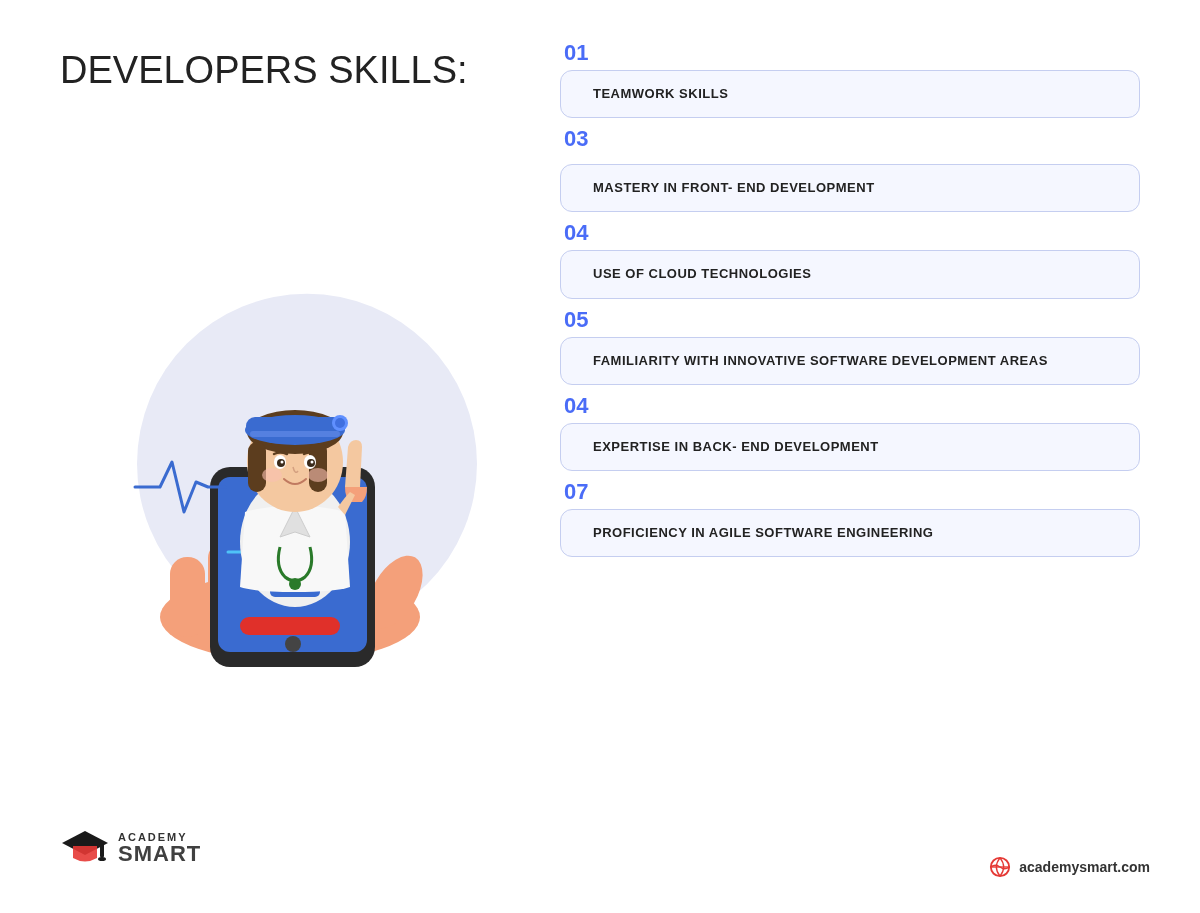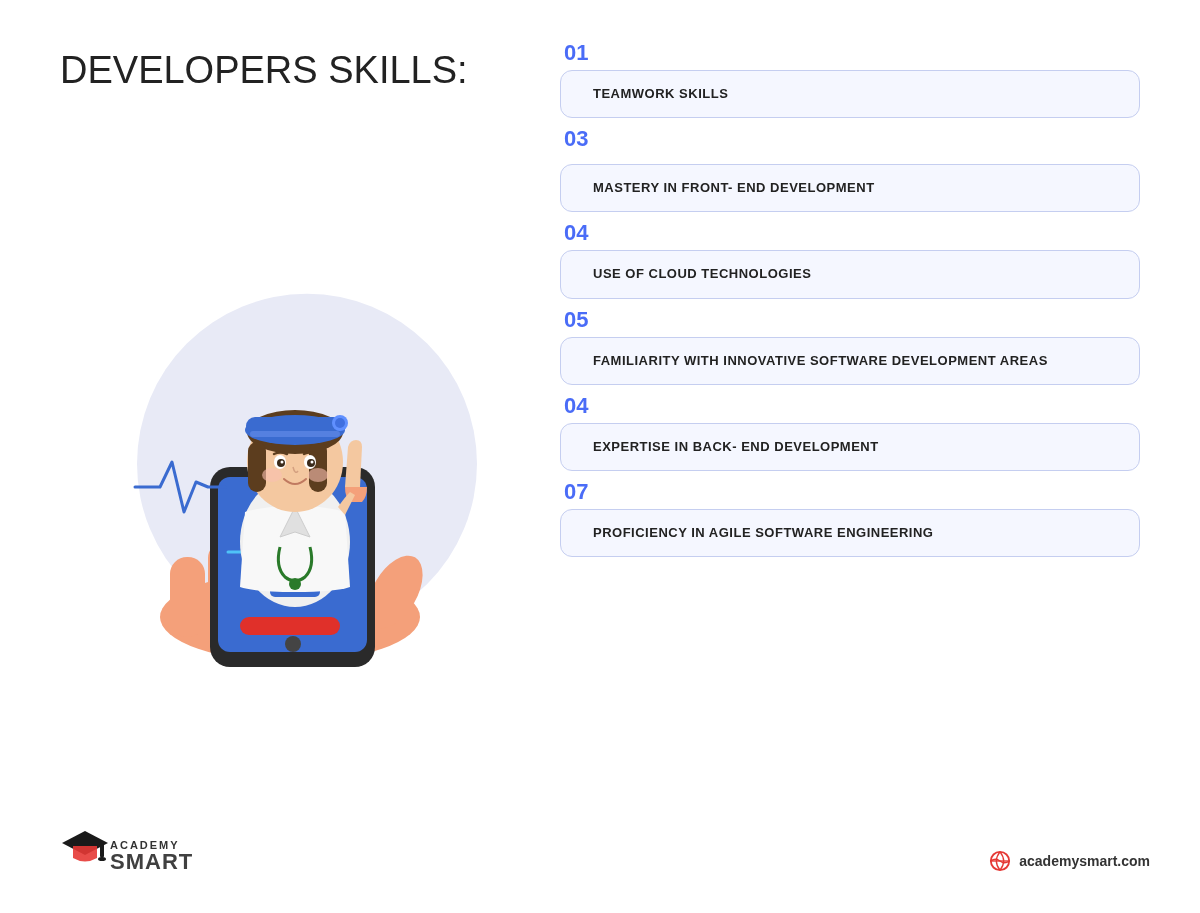--- a/index.html
+++ b/index.html
@@ -78,22 +78,23 @@
     .illustration-svg {
       position: relative;
       z-index: 2;
       width: 420px;
       height: 420px;
     }
 
     
     .logo-area {
       display: flex;
-      align-items: flex-end;
+      align-items: center;
       padding: 10px 20px;
+      gap: 8px;
     }
 
     .logo-icon {
       width: 50px;
       height: 50px;
     }
 
     .logo-text {
       display: flex;
       flex-direction: column;
@@ -149,21 +150,21 @@
       font-weight: 700;
       color: #222;
       letter-spacing: 0.5px;
       text-transform: uppercase;
       line-height: 1.4;
     }
 
     
     .website-area {
       position: absolute;
-      bottom: 41px;
+      bottom: 35px;
       right: 50px;
       display: flex;
       align-items: center;
       gap: 8px;
       font-size: 14px;
       font-weight: 600;
       color: #333;
     }
 
     .globe-icon {

